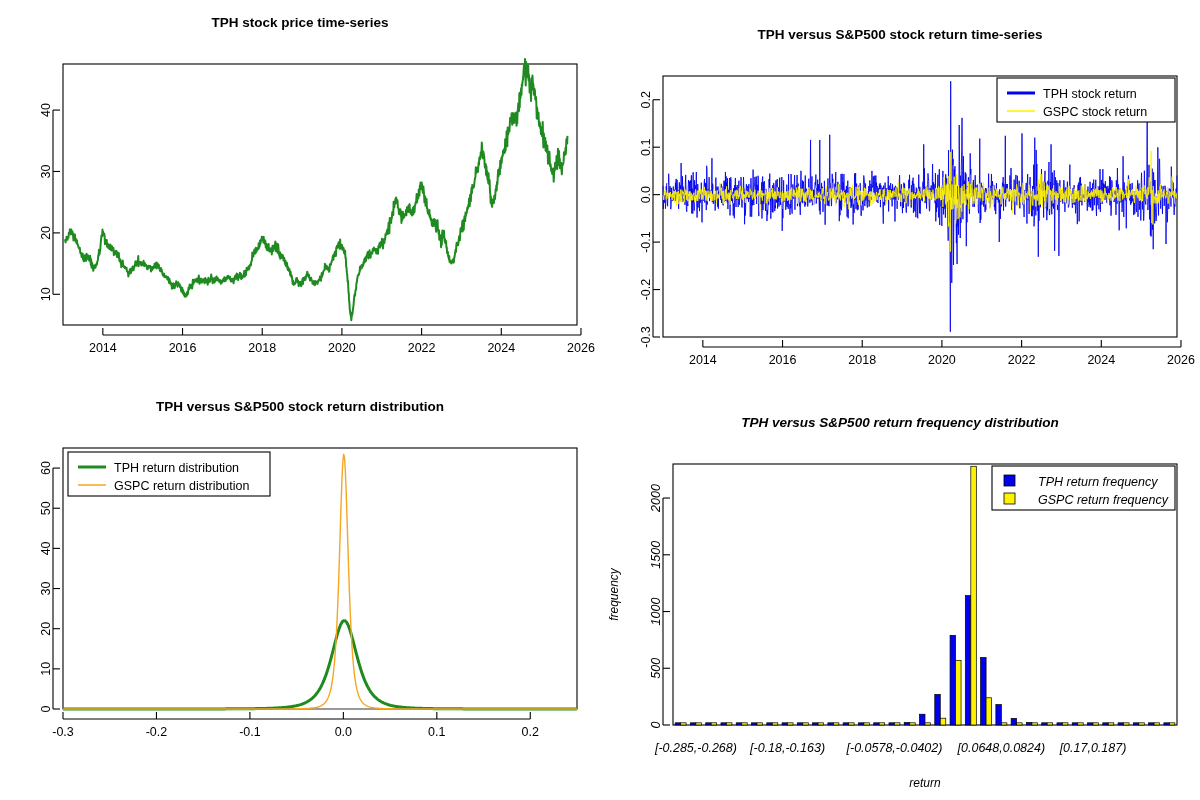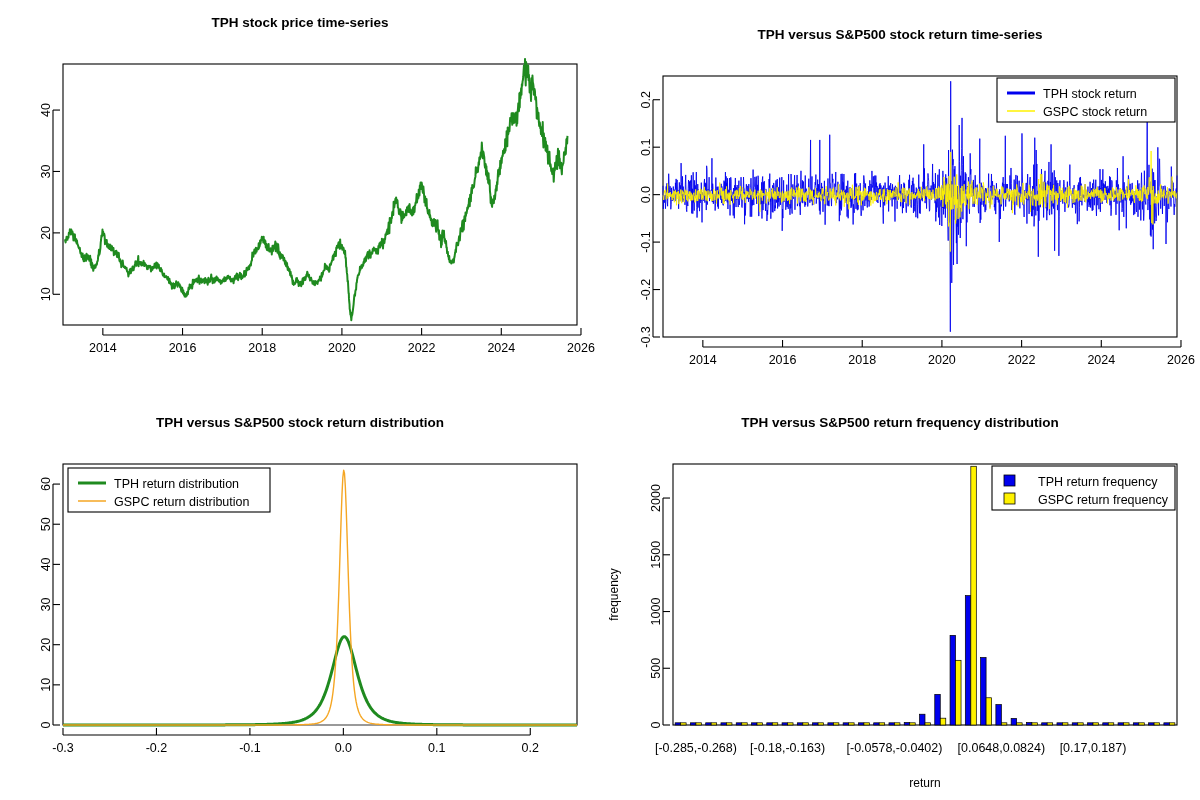--- a/index.html
+++ b/index.html
@@ -90,21 +90,21 @@
         <g>
           <rect x="397" y="66" width="178" height="44" class="legbox"></rect>
           <line x1="407" y1="81" x2="435" y2="81" stroke="#0000EE" stroke-width="3"></line>
           <text x="443" y="85.5" class="legtext">TPH stock return</text>
           <line x1="407" y1="99" x2="435" y2="99" stroke="#FFF200" stroke-width="1.5"></line>
           <text x="443" y="103.5" class="legtext">GSPC stock return</text>
         </g>
       </svg>
     </div>
 
-  <div class="panel" id="panel-2" style="left:0px;top:400px;">
+  <div class="panel" id="panel-2" style="left:0px;top:384px;">
       <svg width="600" height="400" viewBox="0 0 600 400">
         <text x="300" y="27" class="ptitle">TPH versus S&amp;P500 stock return distribution</text>
         <rect x="63" y="64" width="514" height="261" class="box"></rect>
         <line x1="53" y1="325" x2="53" y2="84.07692307692307" class="axisline"></line>
         <line x1="53" y1="325" x2="60" y2="325" class="axisline"></line>
         <text x="47" y="325" text-anchor="middle" dominant-baseline="middle" transform="rotate(-90 47 325)" class="tick">0</text>
         <line x1="53" y1="284.84615384615387" x2="60" y2="284.84615384615387" class="axisline"></line>
         <text x="47" y="284.84615384615387" text-anchor="middle" dominant-baseline="middle" transform="rotate(-90 47 284.84615384615387)" class="tick">10</text>
         <line x1="53" y1="244.69230769230768" x2="60" y2="244.69230769230768" class="axisline"></line>
         <text x="47" y="244.69230769230768" text-anchor="middle" dominant-baseline="middle" transform="rotate(-90 47 244.69230769230768)" class="tick">20</text>
@@ -135,21 +135,21 @@
         <g>
           <rect x="68" y="68" width="202" height="44" class="legbox"></rect>
           <line x1="78" y1="83" x2="106" y2="83" stroke="#1F8A1F" stroke-width="3"></line>
           <text x="114" y="87.5" class="legtext">TPH return distribution</text>
           <line x1="78" y1="101" x2="106" y2="101" stroke="#F5A623" stroke-width="1.5"></line>
           <text x="114" y="105.5" class="legtext">GSPC return distribution</text>
         </g>
       </svg>
     </div>
 
-  <div class="panel" id="panel-3" style="left:600px;top:400px;">
+  <div class="panel" id="panel-3" style="left:600px;top:400px;font-style:italic;">
       <svg width="600" height="400" viewBox="0 0 600 400">
         <text x="300" y="27" class="ptitle">TPH versus S&amp;P500 return frequency distribution</text>
         <rect x="73" y="64" width="504" height="261" class="box"></rect>
         <line x1="63" y1="325" x2="63" y2="98.04347826086956" class="axisline"></line>
         <line x1="63" y1="325" x2="70" y2="325" class="axisline"></line>
         <text x="57" y="325" text-anchor="middle" dominant-baseline="middle" transform="rotate(-90 57 325)" class="tick">0</text>
         <line x1="63" y1="268.2608695652174" x2="70" y2="268.2608695652174" class="axisline"></line>
         <text x="57" y="268.2608695652174" text-anchor="middle" dominant-baseline="middle" transform="rotate(-90 57 268.2608695652174)" class="tick">500</text>
         <line x1="63" y1="211.52173913043478" x2="70" y2="211.52173913043478" class="axisline"></line>
         <text x="57" y="211.52173913043478" text-anchor="middle" dominant-baseline="middle" transform="rotate(-90 57 211.52173913043478)" class="tick">1000</text>

